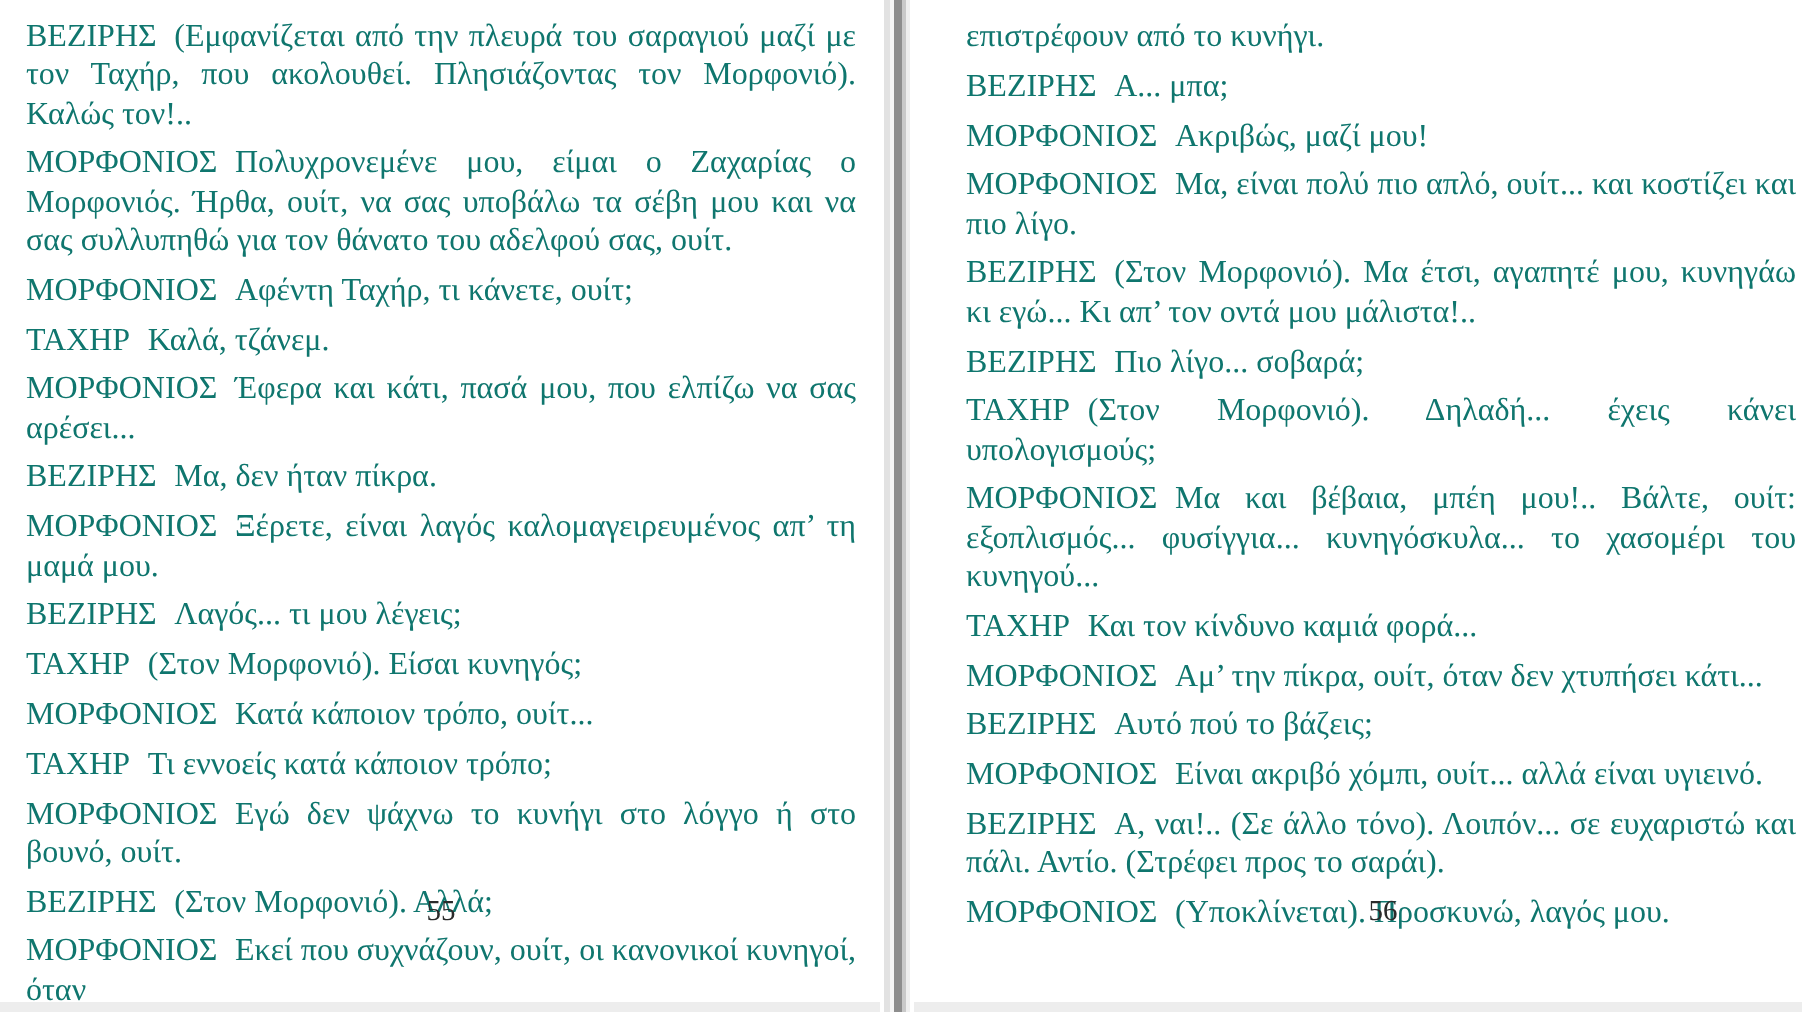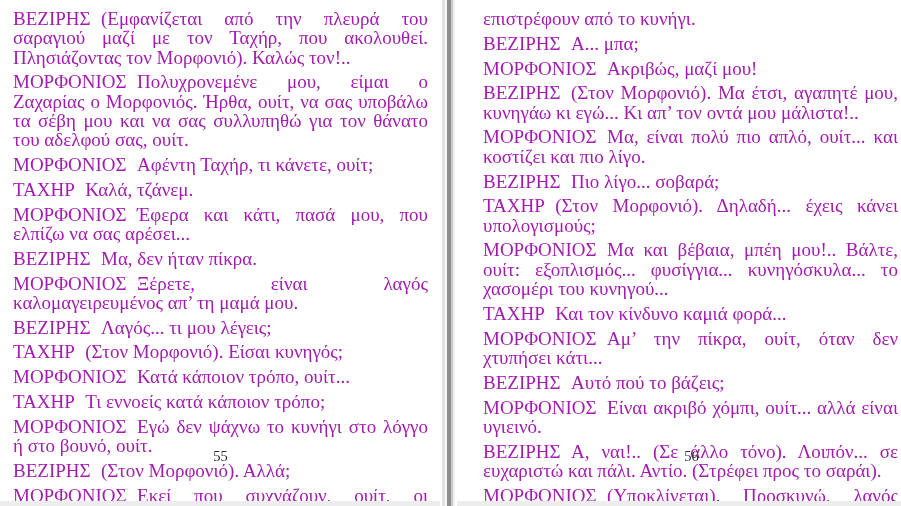--- a/index.html
+++ b/index.html
@@ -27,23 +27,23 @@
   .page--right { left: 458px; width: 443px; }
   .text-col {
     position: absolute;
     top: 9px;
     width: 415px;
   }
   .page--left  .text-col { left: 13px; }
   .page--right .text-col { left: 25px; }
   .para {
     margin: 0 0 5.5px 0;
-    font-size: 19px;
+    font-size: 16px;
     line-height: 19.3px;
-    color: #a21caf;
+    color: #0f766e;
     text-align: justify;
     text-justify: inter-word;
   }
   .speaker { margin-right: 0.55em; }
   .pagenum {
     position: absolute;
     top: 448px;
     width: 415px;
     text-align: center;
     font-size: 14.5px;
@@ -102,22 +102,22 @@
     <div class="pagenum">55</div>
   </div>
 
   <div class="spine"></div>
 
   <div class="page page--right">
     <div class="text-col">
       <p class="para"><span>επιστρέφουν από το κυνήγι.</span></p>
       <p class="para"><span class="speaker">ΒΕΖΙΡΗΣ</span><span>Α... μπα;</span></p>
       <p class="para"><span class="speaker">ΜΟΡΦΟΝΙΟΣ</span><span>Ακριβώς, μαζί μου!</span></p>
+      <p class="para"><span class="speaker">ΜΟΡΦΟΝΙΟΣ</span><span>Μα, είναι πολύ πιο απλό, ουίτ... και κοστίζει και πιο λίγο.</span></p>
       <p class="para"><span class="speaker">ΒΕΖΙΡΗΣ</span><span>(Στον Μορφονιό). Μα έτσι, αγαπητέ μου, κυνηγάω κι εγώ... Κι απ’ τον οντά μου μάλιστα!..</span></p>
-      <p class="para"><span class="speaker">ΜΟΡΦΟΝΙΟΣ</span><span>Μα, είναι πολύ πιο απλό, ουίτ... και κοστίζει και πιο λίγο.</span></p>
       <p class="para"><span class="speaker">ΒΕΖΙΡΗΣ</span><span>Πιο λίγο... σοβαρά;</span></p>
       <p class="para"><span class="speaker">ΤΑΧΗΡ</span><span>(Στον Μορφονιό). Δηλαδή... έχεις κάνει υπολογισμούς;</span></p>
       <p class="para"><span class="speaker">ΜΟΡΦΟΝΙΟΣ</span><span>Μα και βέβαια, μπέη μου!.. Βάλτε, ουίτ: εξοπλισμός... φυσίγγια... κυνηγόσκυλα... το χασομέρι του κυνηγού...</span></p>
       <p class="para"><span class="speaker">ΤΑΧΗΡ</span><span>Και τον κίνδυνο καμιά φορά...</span></p>
       <p class="para"><span class="speaker">ΜΟΡΦΟΝΙΟΣ</span><span>Αμ’ την πίκρα, ουίτ, όταν δεν χτυπήσει κάτι...</span></p>
       <p class="para"><span class="speaker">ΒΕΖΙΡΗΣ</span><span>Αυτό πού το βάζεις;</span></p>
       <p class="para"><span class="speaker">ΜΟΡΦΟΝΙΟΣ</span><span>Είναι ακριβό χόμπι, ουίτ... αλλά είναι υγιεινό.</span></p>
       <p class="para"><span class="speaker">ΒΕΖΙΡΗΣ</span><span>Α, ναι!.. (Σε άλλο τόνο). Λοιπόν... σε ευχαριστώ και πάλι. Αντίο. (Στρέφει προς το σαράι).</span></p>
       <p class="para"><span class="speaker">ΜΟΡΦΟΝΙΟΣ</span><span>(Υποκλίνεται). Προσκυνώ, λαγός μου.</span></p>
     </div>

